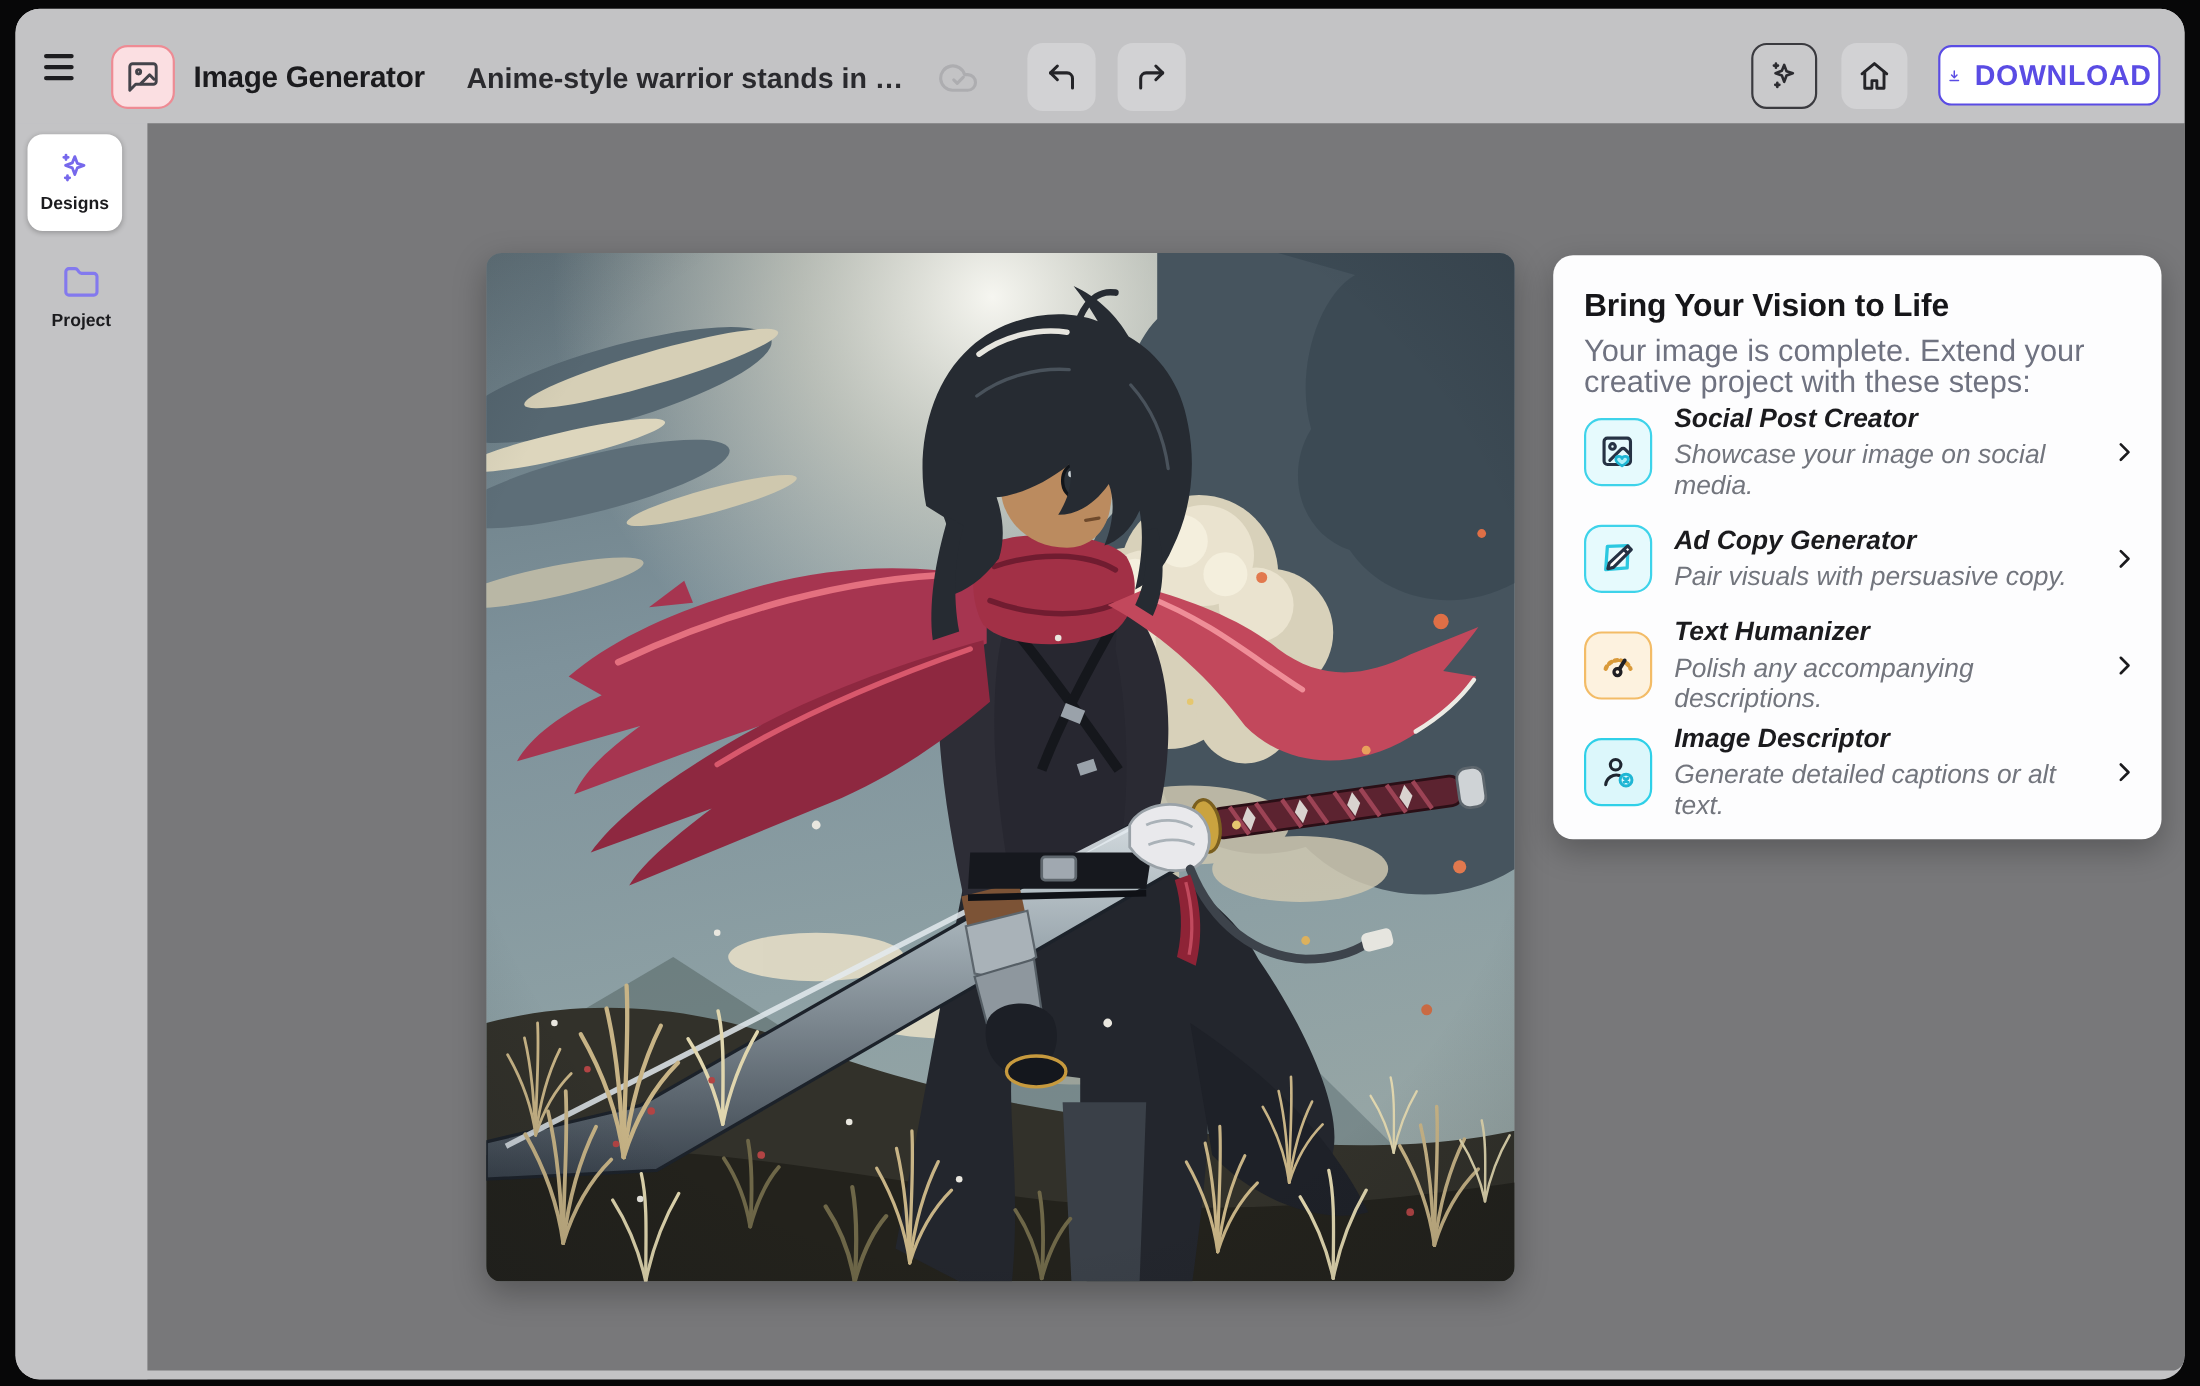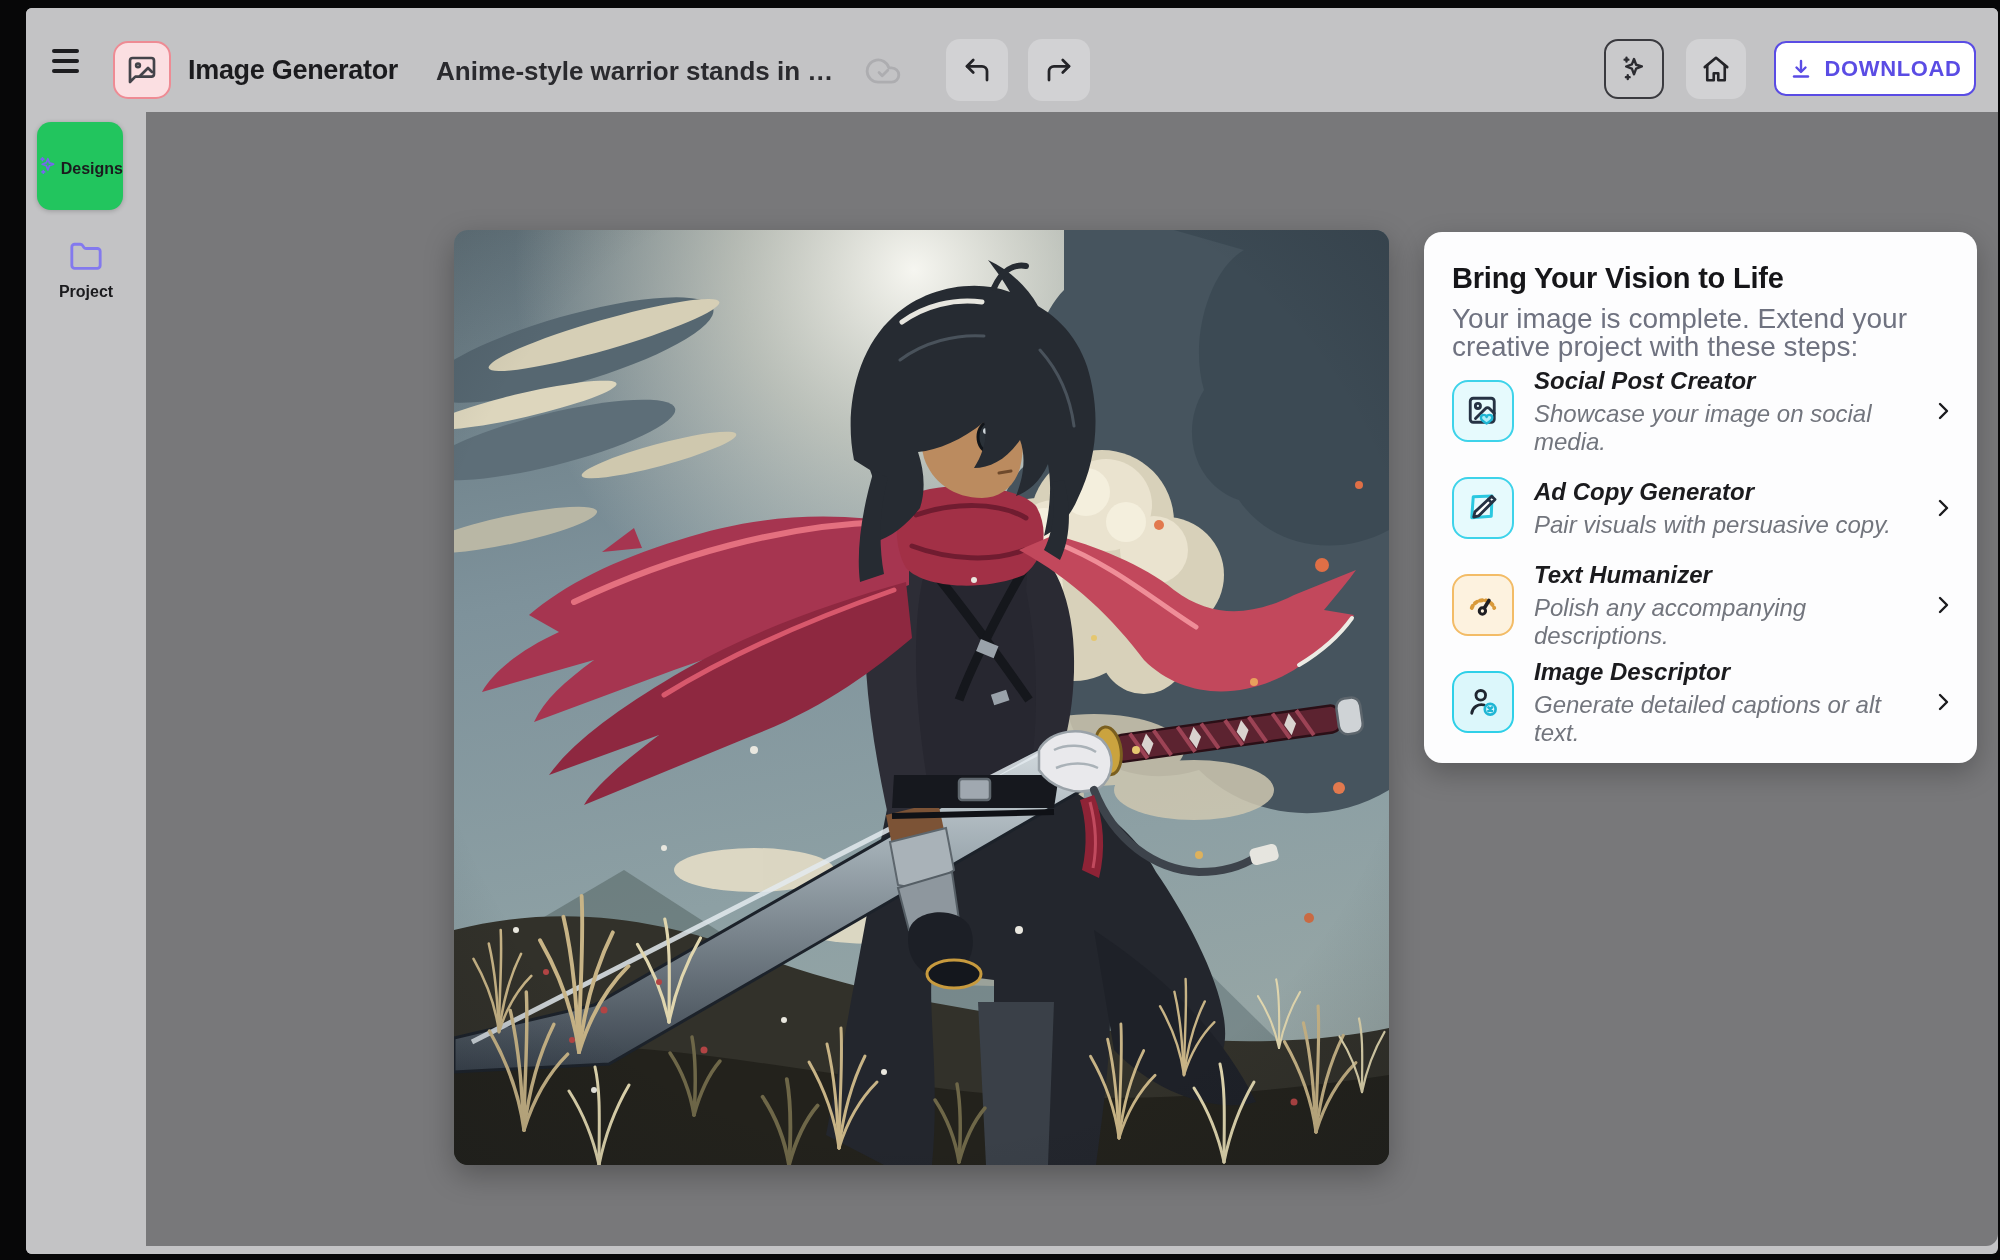--- a/index.html
+++ b/index.html
@@ -1,38 +1,38 @@
 <!DOCTYPE html>
 <html><head>
 <meta charset="utf-8">
 <style>
   html,body{margin:0;padding:0;background:#070708;font-family:"Liberation Sans","DejaVu Sans",sans-serif;}
   #root{position:relative;width:2000px;height:1260px;overflow:hidden;background:#070708;}
   
-  .window{position:absolute;left:14px;top:8px;width:1972px;height:1246px;background:#c3c3c5;border-radius:6px;overflow:hidden;margin-left:12px;}
+  .window{position:absolute;left:14px;top:8px;width:1972px;height:1246px;background:#c3c3c5;border-radius:22px;overflow:hidden;}
   .topbar{position:absolute;left:0;top:0;right:0;height:104px;background:#c3c3c5;}
   .sidebar{position:absolute;left:0;top:104px;bottom:0;width:120px;background:#c3c3c5;}
   .canvas{position:absolute;left:120px;top:104px;right:0;bottom:8px;background:#78787a;border-bottom-right-radius:12px;}
   
   .hamburger{position:absolute;left:26px;top:36px;width:40px;height:34px;display:flex;flex-direction:column;justify-content:center;gap:6px;cursor:pointer;background:none;border:none;padding:0;}
   .hamburger span{display:block;width:27px;height:4px;border-radius:2px;background:#1d1d20;}
   .applogo{position:absolute;left:87px;top:33px;width:58px;height:58px;border-radius:15px;background:#fbdfe2;border:2.5px solid #ee8b94;display:flex;align-items:center;justify-content:center;box-sizing:border-box;}
   .app-title{position:absolute;left:162px;top:47px;font-size:27px;font-weight:700;color:#1b1b1e;letter-spacing:-0.3px;white-space:nowrap;}
   .prompt-title{position:absolute;left:410px;top:48px;font-size:26px;font-weight:600;color:#2a2a2e;white-space:nowrap;max-width:400px;overflow:hidden;text-overflow:ellipsis;}
   .cloud-status{position:absolute;left:838px;top:44px;width:38px;height:38px;opacity:.75;}
   .tb-btn{position:absolute;top:31px;width:62px;height:62px;border-radius:14px;background:#d2d2d4;border:none;display:flex;align-items:center;justify-content:center;cursor:pointer;box-sizing:border-box;}
   .tb-btn.undo{left:920px;}
   .tb-btn.redo{left:1002px;}
   .tb-btn.sparkle{left:1578px;width:60px;height:60px;background:#c9c9cb;border:2px solid #3a3a3f;}
   .tb-btn.home{left:1660px;width:60px;height:60px;}
-  .download-btn{position:absolute;left:1748px;top:33px;width:202px;height:55px;border-radius:12px;background:#ffffff;border:2.5px solid #5a4ce4;color:#5a4ce4;font-size:22px;font-weight:700;letter-spacing:.6px;display:flex;align-items:center;justify-content:center;gap:12px;cursor:pointer;box-sizing:border-box;font-family:inherit;}
+  .download-btn{position:absolute;left:1748px;top:33px;width:202px;height:55px;border-radius:12px;background:#ffffff;border:2.5px solid #5a4ce4;color:#5a4ce4;font-size:26px;font-weight:700;letter-spacing:.6px;display:flex;align-items:center;justify-content:center;gap:12px;cursor:pointer;box-sizing:border-box;font-family:inherit;}
   
   .side-item{position:absolute;left:0;width:120px;text-align:center;cursor:pointer;background:none;border:none;padding:0;font-family:inherit;}
   .side-item .lbl{display:block;font-size:16px;font-weight:700;color:#1b1b1e;margin-top:6px;}
-  .side-item.designs{left:11px;top:10px;width:86px;height:88px;background:#22c55e;border-radius:14px;box-shadow:0 1px 5px rgba(0,0,0,.22);display:flex;flex-direction:row;align-items:center;justify-content:center;gap:2px;}
+  .side-item.designs{left:11px;top:10px;width:86px;height:88px;background:#ffffff;border-radius:14px;box-shadow:0 1px 5px rgba(0,0,0,.22);display:flex;flex-direction:column;align-items:center;justify-content:center;gap:2px;}
   .side-item.project{top:128px;}
   
   .artwork{position:absolute;left:308px;top:118px;width:935px;height:935px;border-radius:14px;overflow:hidden;box-shadow:0 10px 30px rgba(0,0,0,.28);cursor:pointer;}
   .artwork svg{display:block;width:935px;height:935px;}
   
   .panel{position:absolute;left:1278px;top:120px;width:553px;height:531px;background:#fdfdfe;border-radius:18px;box-shadow:0 10px 28px rgba(0,0,0,.25);box-sizing:border-box;padding:30px 22px 0 28px;}
   .panel-title{font-size:29px;font-weight:700;color:#161619;letter-spacing:-0.2px;}
   .panel-sub{margin-top:10px;font-size:28px;line-height:28px;color:#6f7280;width:460px;}
   .panel-list{position:absolute;left:28px;right:22px;top:148px;}
   .p-item{display:flex;align-items:center;height:62px;margin-bottom:35px;cursor:pointer;font-style:italic;}

